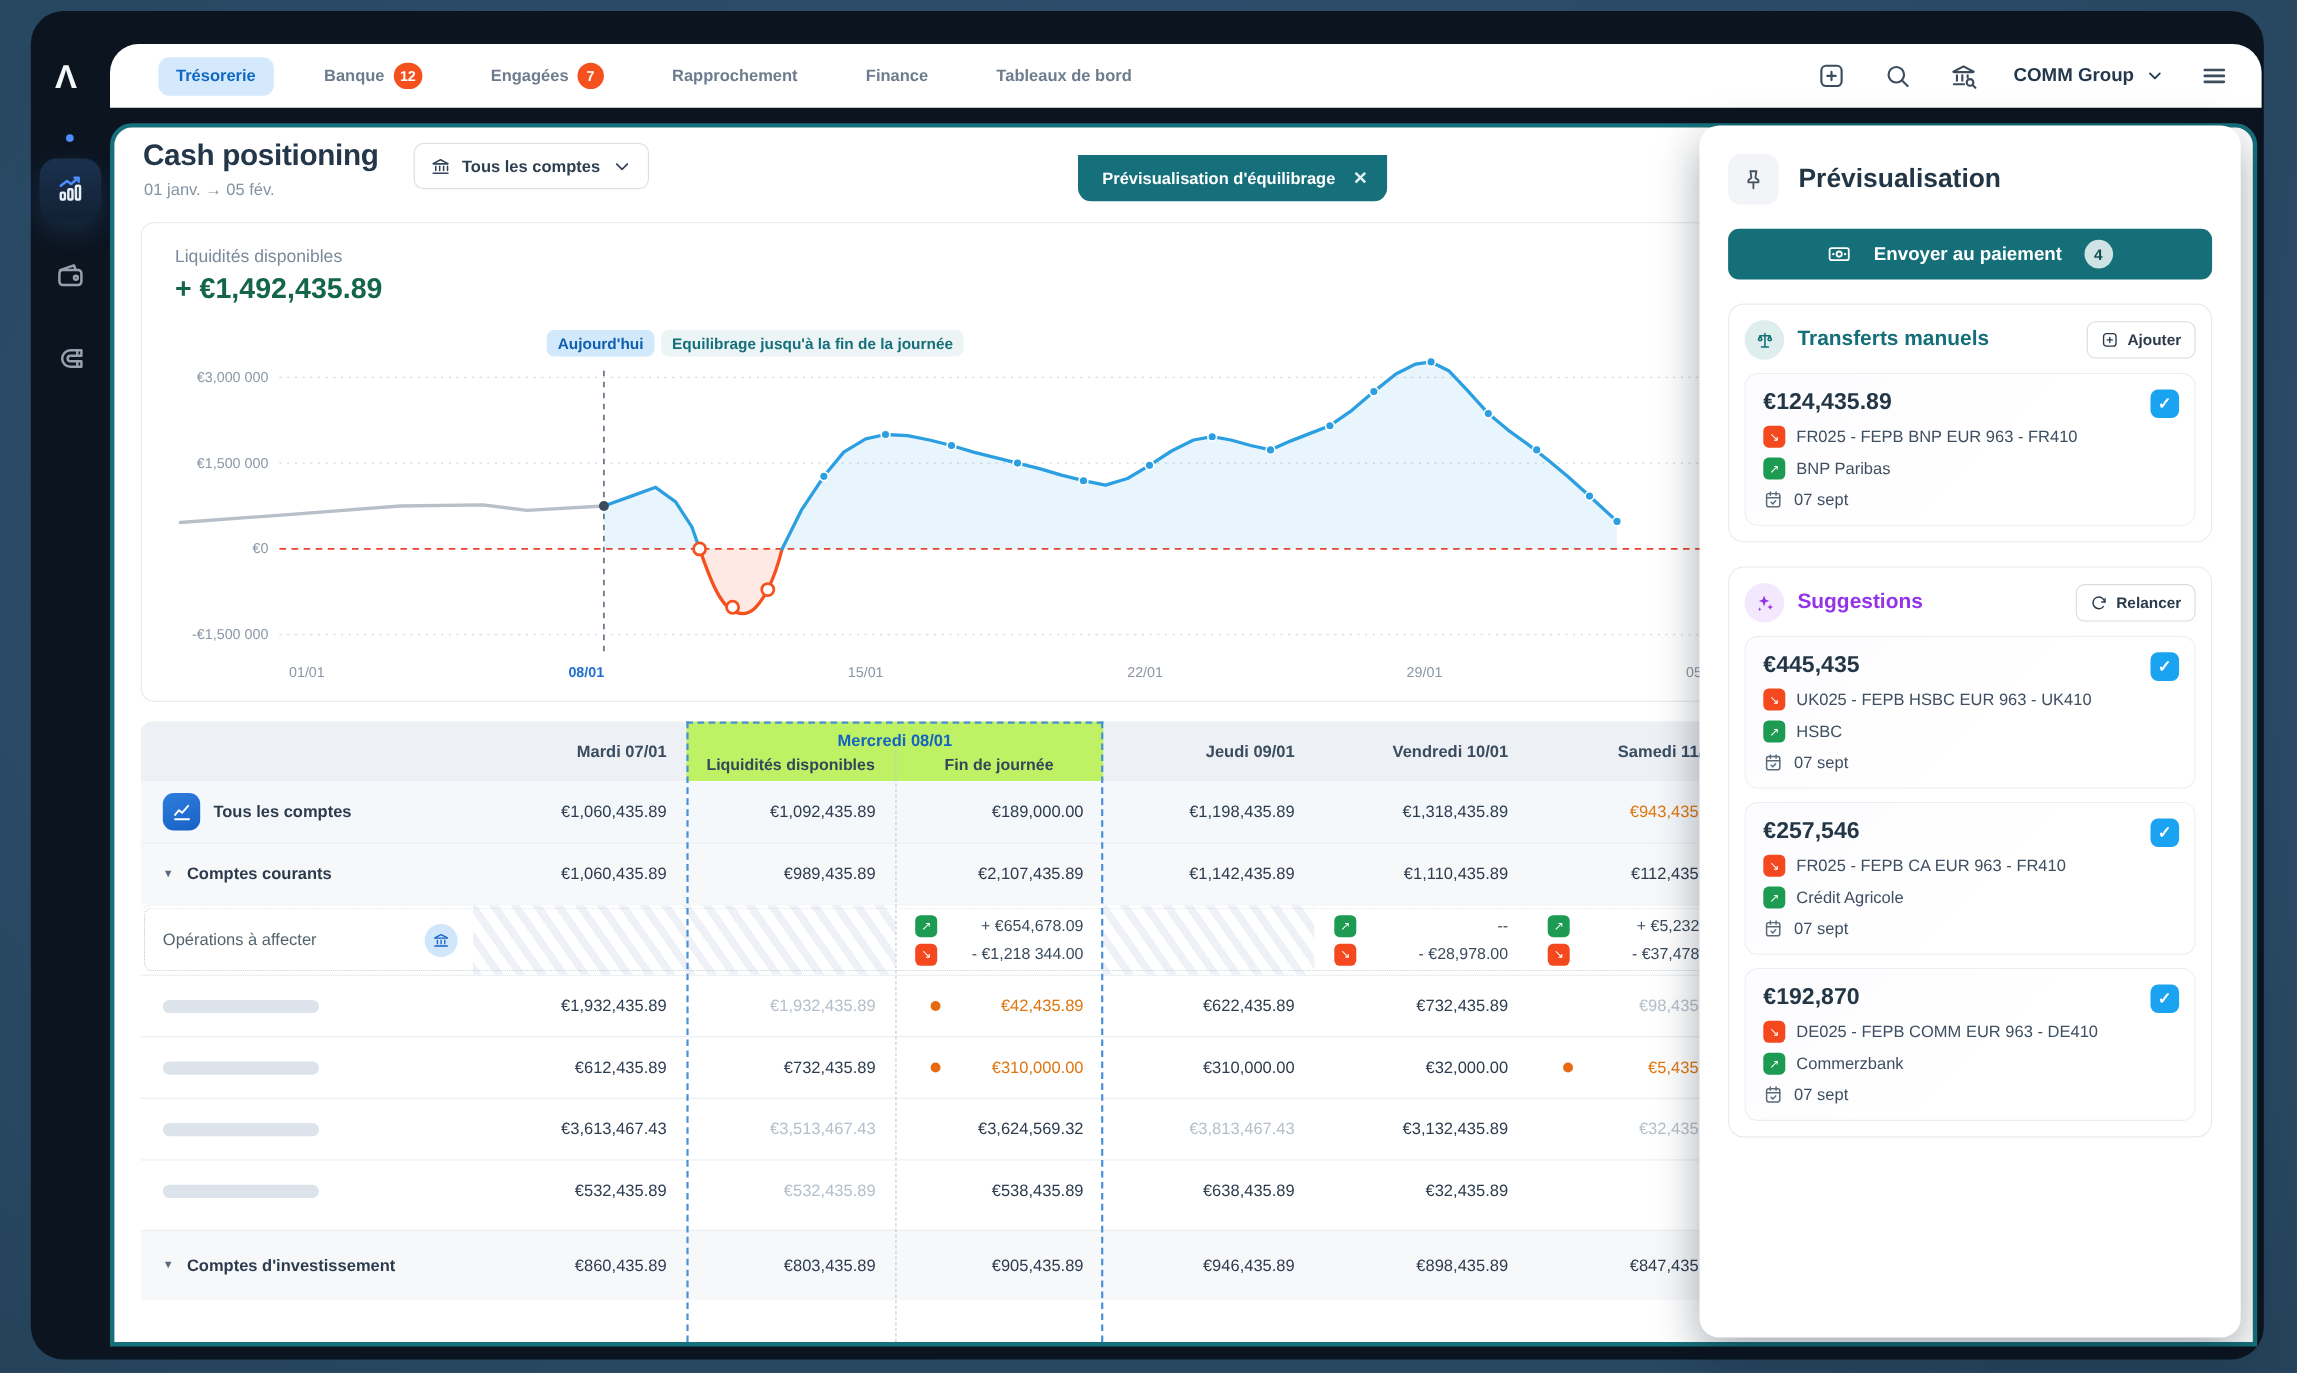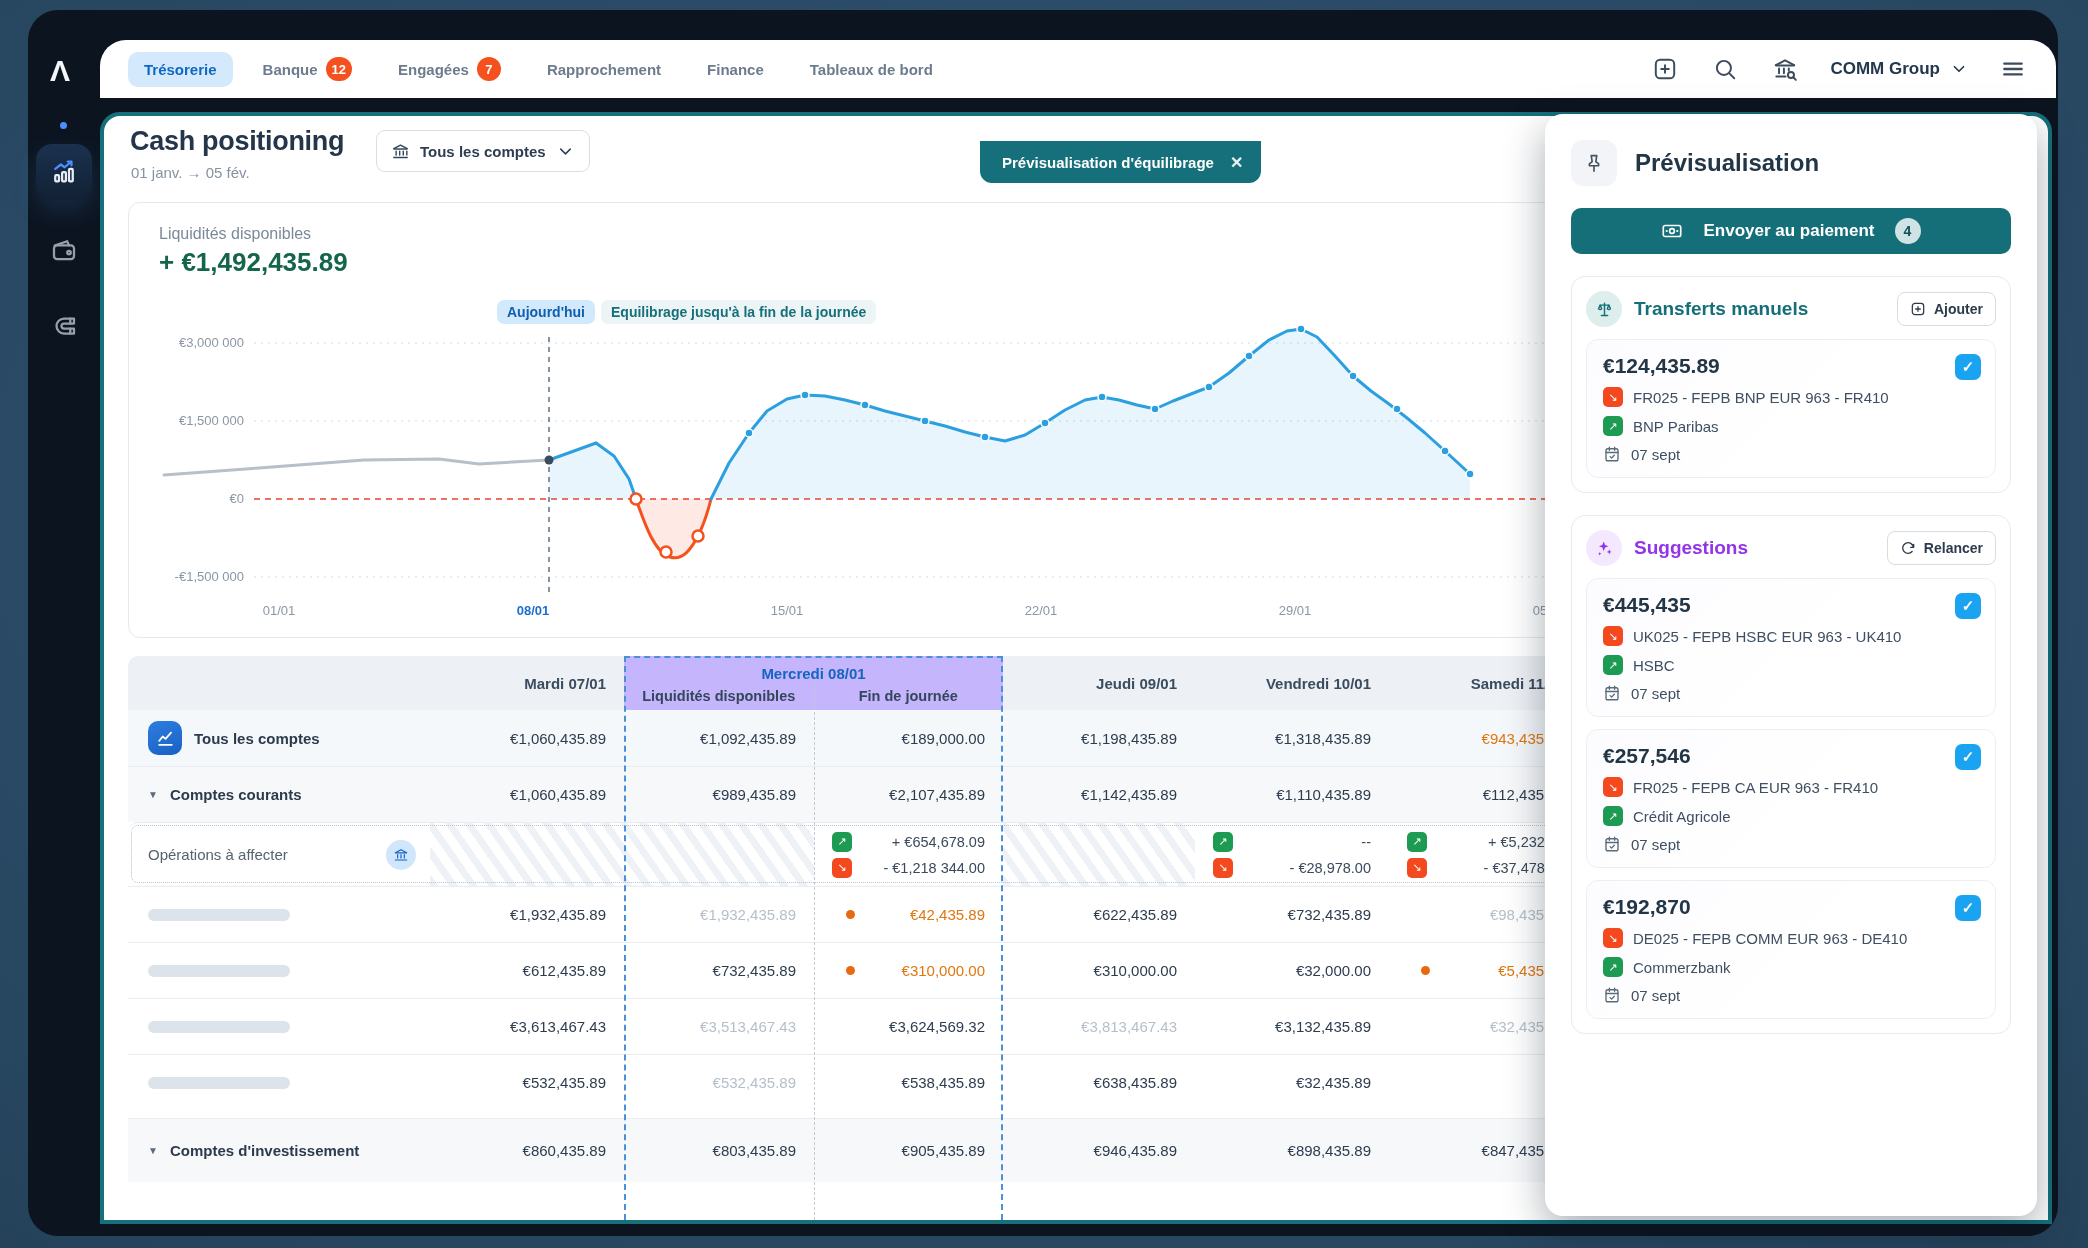--- a/index.html
+++ b/index.html
@@ -11,21 +11,21 @@
   .sidebar { position:absolute; left:28px; top:10px; width:72px; height:1226px; }
   .logo { position:absolute; left:22px; top:44px; width:28px; height:30px; color:#f4f7fa; font-size:30px; font-weight:800; letter-spacing:-1px; }
   .side-dot { position:absolute; left:32px; top:112px; width:7px; height:7px; border-radius:50%; background:#4c8dff; }
   .side-item { position:absolute; left:8px; width:56px; height:56px; display:flex; align-items:center; justify-content:center; color:#97a1ad; border-radius:16px; cursor:pointer; }
   .side-item.active { background:linear-gradient(180deg, rgba(62,125,198,.28), rgba(62,125,198,.12)); box-shadow:0 10px 24px rgba(80,150,230,.18); color:#e8eef5; }
   .side-item svg { width:30px; height:30px; }
 
   
   .topbar { position:absolute; left:100px; top:40px; width:1956px; height:58px; background:#fff; border-radius:26px 26px 0 0; display:flex; align-items:center; }
   .tabs { display:flex; align-items:center; gap:14px; padding-left:28px; }
-  .tab { display:flex; align-items:center; gap:8px; padding:9px 16px; border-radius:10px; font-size:15px; font-weight:600; color:#6d7c8d; cursor:pointer; white-space:nowrap; }
+  .tab { display:flex; align-items:center; gap:8px; padding:9px 16px; border-radius:10px; font-size:15px; font-weight:600; color:#6d7c8d; cursor:pointer; white-space:nowrap;margin-left:16px; }
   .tab.active { background:#d4eafc; color:#1168c4; }
   .nbadge { min-width:24px; height:24px; padding:0 6px; border-radius:12px; background:#f4511e; color:#fff; font-size:13px; font-weight:700; display:flex; align-items:center; justify-content:center; }
   .top-actions { position:absolute; right:28px; top:0; height:58px; display:flex; align-items:center; gap:30px; }
   .top-icon { width:30px; height:30px; color:#3c4c5c; display:flex; align-items:center; justify-content:center; cursor:pointer; }
   .top-icon svg { width:26px; height:26px; }
   .org { display:flex; align-items:center; gap:10px; font-size:17px; font-weight:800; color:#23384c; cursor:pointer; }
   .org svg { width:18px; height:18px; color:#23384c; }
 
   
   .content { position:absolute; left:100px; top:112px; width:1952px; height:1112px; background:#fff; border:4px solid #15707b; border-radius:20px 20px 0 0; overflow:hidden; }
@@ -43,21 +43,21 @@
   .chart-amount { position:absolute; left:30px; top:44px; font-size:26px; font-weight:800; color:#15654c; }
   .today-pill { position:absolute; left:368px; top:97px; background:#d2e9fc; color:#0f5fae; font-size:14px; font-weight:700; padding:4px 10px; border-radius:7px; }
   .equil-pill { position:absolute; left:472px; top:97px; background:rgba(21,112,123,.08); color:#15707b; font-size:14px; font-weight:700; padding:4px 10px; border-radius:7px; }
   .plot { position:absolute; left:20px; top:120px; }
 
   
   .table { position:absolute; left:24px; top:540px; width:1896px; }
   .trow { display:grid; grid-template-columns:302px 194px 190px 189px 192px 194px 194px 1fr; align-items:stretch; }
   .thead { height:54px; background:#edf0f4; border-radius:10px 10px 0 0; }
   .th { display:flex; align-items:center; justify-content:flex-end; padding:0 18px; font-size:15px; font-weight:600; color:#3a4c5f; }
-  .th-group { grid-column:3 / 5; display:flex; flex-direction:column; background:#c4b5fd; }
+  .th-group { grid-column:3 / 5; display:flex; flex-direction:column; background:#bef264; }
   .th-group .g-title { height:26px; display:flex; align-items:flex-end; justify-content:center; font-size:15px; font-weight:700; color:#1565c0; }
   .g-subs { flex:1; display:flex; }
   .g-subs span { flex:1; display:flex; align-items:center; justify-content:center; font-size:14.5px; font-weight:600; color:#34465a; }
   .brow { height:56px; background:#fff; border-top:1px solid #e9edf1; }
   .brow.tinted { background:#f5f8fb; border-top:none; }
   .brow.groupr { background:#f7f8fa; }
   .brow.ops { height:64px; background:#fff; outline:1.5px dotted #b9c3cd; outline-offset:-4px; border-radius:10px; }
   .brow.last { height:64px; }
   .tgap { height:8px; background:#fff; }
   .lbl { display:flex; align-items:center; gap:12px; padding:0 14px 0 20px; font-size:15px; font-weight:600; color:#2c3b4c; }

